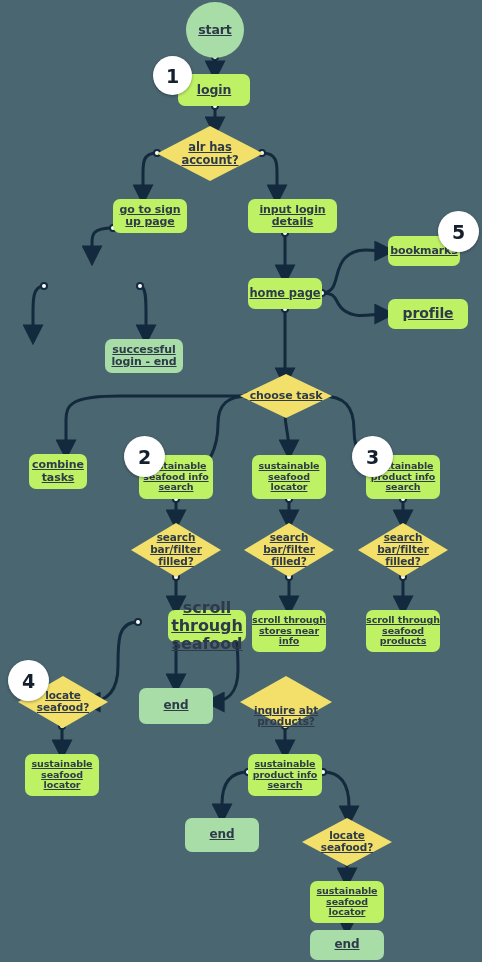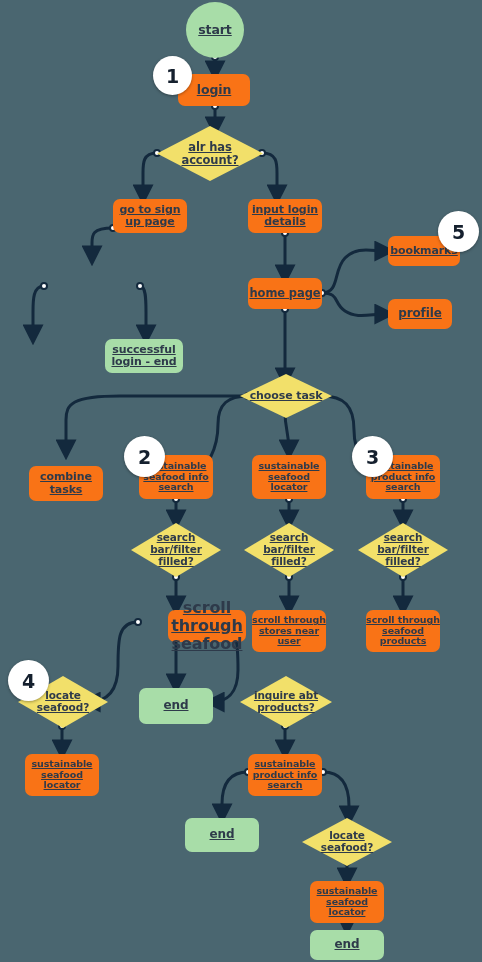--- a/index.html
+++ b/index.html
@@ -18,21 +18,21 @@
     box-sizing:border-box;
     display:flex;align-items:center;justify-content:center;
     text-align:center;
     color:#2e3a4a;
     font-weight:700;
     line-height:1.12;
     letter-spacing:-.1px;
     text-decoration:underline;
   }
   .proc{
-    background:#f97316;
+    background:#bef264;
     border-radius:7px;
   }
   .term{
     background:#a8dda8;
     border-radius:7px;
   }
   .start{
     background:#a8dda8;
     border-radius:50%;
   }
@@ -172,48 +172,48 @@
 
   <div class="node dec" style="left:157px;top:126px;width:106px;height:55px;font-size:11.5px;">
     <span class="dshape"></span>
     <span class="dlabel">alr has account?</span>
   </div>
 
   <div class="node proc" style="left:113px;top:199px;width:74px;height:34px;font-size:11px;">
     <span>go to sign up page</span>
   </div>
 
-  <div class="node proc" style="left:248px;top:199px;width:74px;height:34px;font-size:11px;">
+  <div class="node proc" style="left:248px;top:199px;width:89px;height:34px;font-size:11px;">
     <span>input login details</span>
   </div>
 
 
   <div class="node proc" style="left:248px;top:278px;width:74px;height:31px;font-size:11.5px;">
     <span>home page</span>
   </div>
 
   <div class="node proc" style="left:388px;top:236px;width:72px;height:30px;font-size:11px;">
     <span>bookmarks</span>
   </div>
 
-  <div class="node proc" style="left:388px;top:299px;width:64px;height:30px;font-size:12px;">
+  <div class="node proc" style="left:388px;top:299px;width:80px;height:30px;font-size:14px;">
     <span>profile</span>
   </div>
 
 
   <div class="node term" style="left:105px;top:339px;width:78px;height:34px;font-size:11px;">
     <span>successful login - end</span>
   </div>
 
   <div class="node dec" style="left:240px;top:374px;width:92px;height:44px;font-size:11px;">
     <span class="dshape"></span>
     <span class="dlabel">choose task</span>
   </div>
 
-  <div class="node proc" style="left:29px;top:454px;width:74px;height:35px;font-size:11px;margin-top:12px;">
+  <div class="node proc" style="left:29px;top:454px;width:58px;height:35px;font-size:11px;">
     <span>combine tasks</span>
   </div>
 
   <div class="node proc" style="left:139px;top:455px;width:74px;height:44px;font-size:9.5px;">
     <span>sustainable seafood info search</span>
   </div>
 
   <div class="node proc" style="left:252px;top:455px;width:74px;height:44px;font-size:9.5px;">
     <span>sustainable seafood locator</span>
   </div>
@@ -235,37 +235,37 @@
   <div class="node dec" style="left:358px;top:523px;width:90px;height:54px;font-size:10.5px;">
     <span class="dshape"></span>
     <span class="dlabel">search bar/filter filled?</span>
   </div>
 
   <div class="node proc" style="left:138px;top:610px;width:78px;height:32px;font-size:16px;margin-left:30px;">
     <span>scroll through seafood</span>
   </div>
 
   <div class="node proc" style="left:252px;top:610px;width:74px;height:42px;font-size:9.5px;">
-    <span>scroll through stores near user</span>
+    <span>scroll through stores near info</span>
   </div>
 
   <div class="node proc" style="left:366px;top:610px;width:74px;height:42px;font-size:9.5px;">
     <span>scroll through seafood products</span>
   </div>
 
   <div class="node dec" style="left:18px;top:676px;width:90px;height:52px;font-size:10.5px;">
     <span class="dshape"></span>
     <span class="dlabel">locate seafood?</span>
   </div>
 
   <div class="node term" style="left:139px;top:688px;width:74px;height:36px;font-size:12px;">
     <span>end</span>
   </div>
 
-  <div class="node dec" style="left:240px;top:676px;width:92px;height:52px;font-size:10.5px;">
+  <div class="node dec" style="left:240px;top:676px;width:92px;height:52px;font-size:10.5px;align-items:flex-end;">
     <span class="dshape"></span>
     <span class="dlabel">inquire abt products?</span>
   </div>
 
   <div class="node proc" style="left:25px;top:754px;width:74px;height:42px;font-size:9.5px;">
     <span>sustainable seafood locator</span>
   </div>
 
   <div class="node proc" style="left:248px;top:754px;width:74px;height:42px;font-size:9.5px;">
     <span>sustainable product info search</span>

